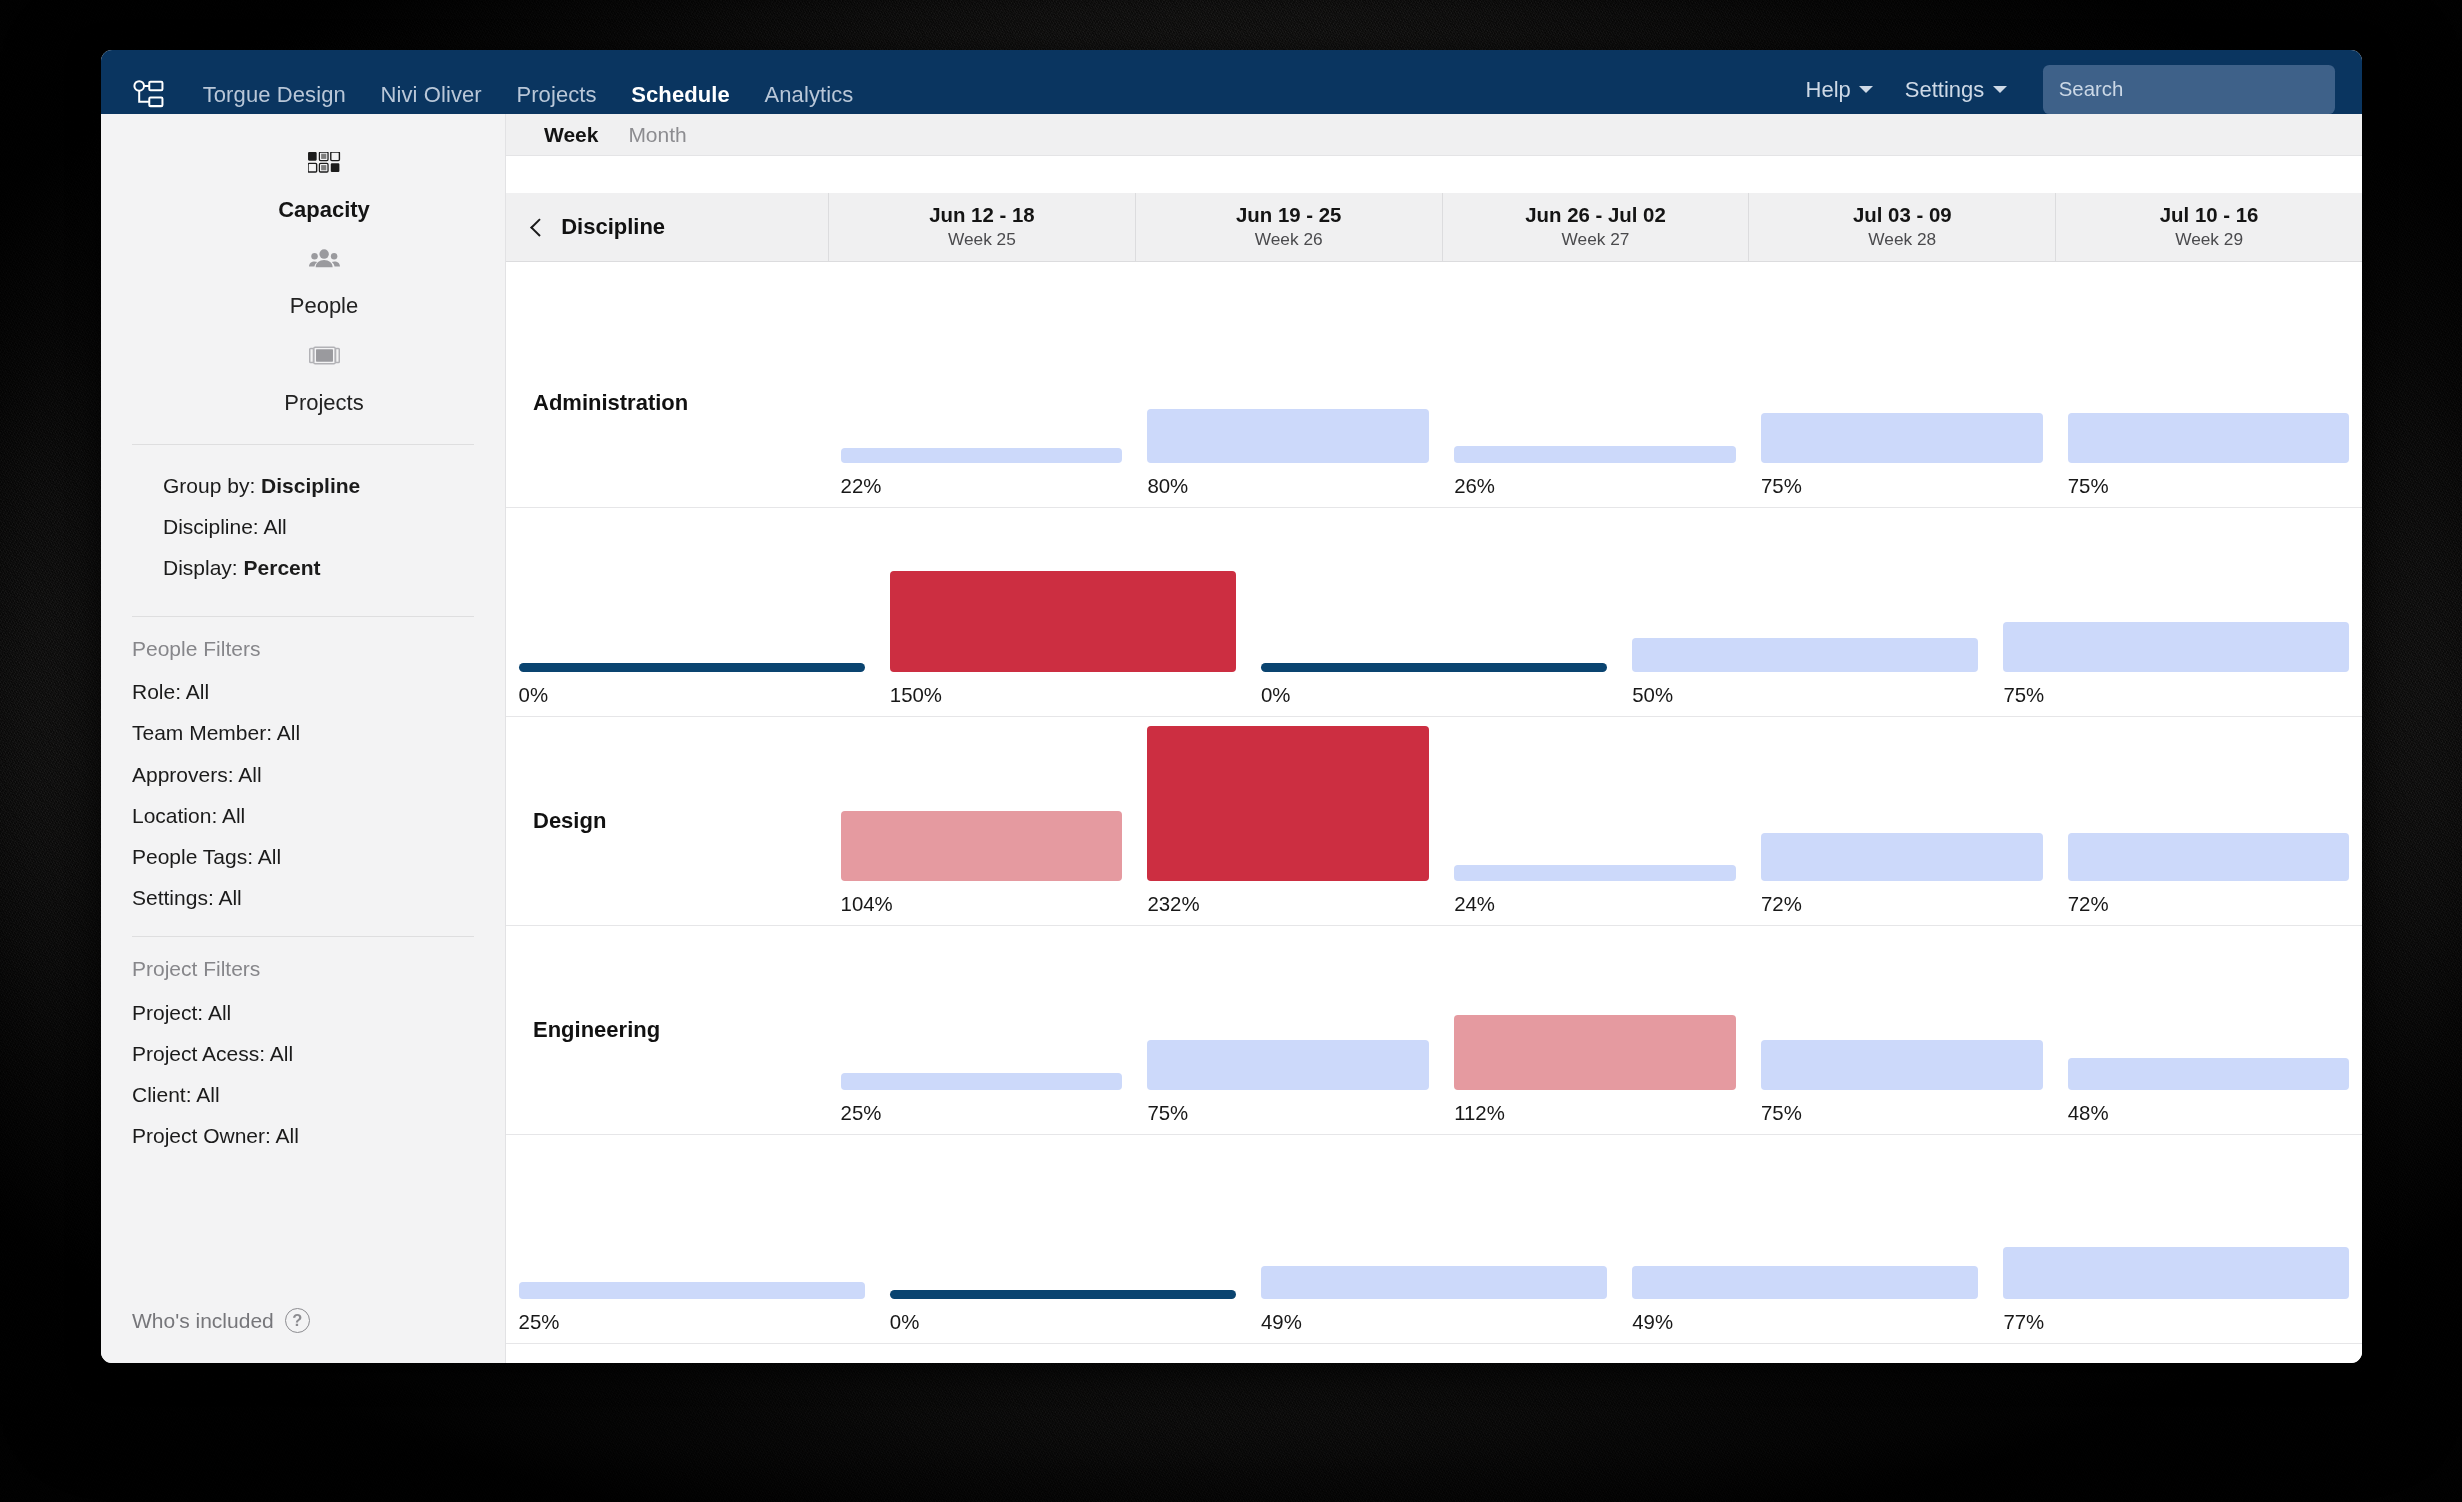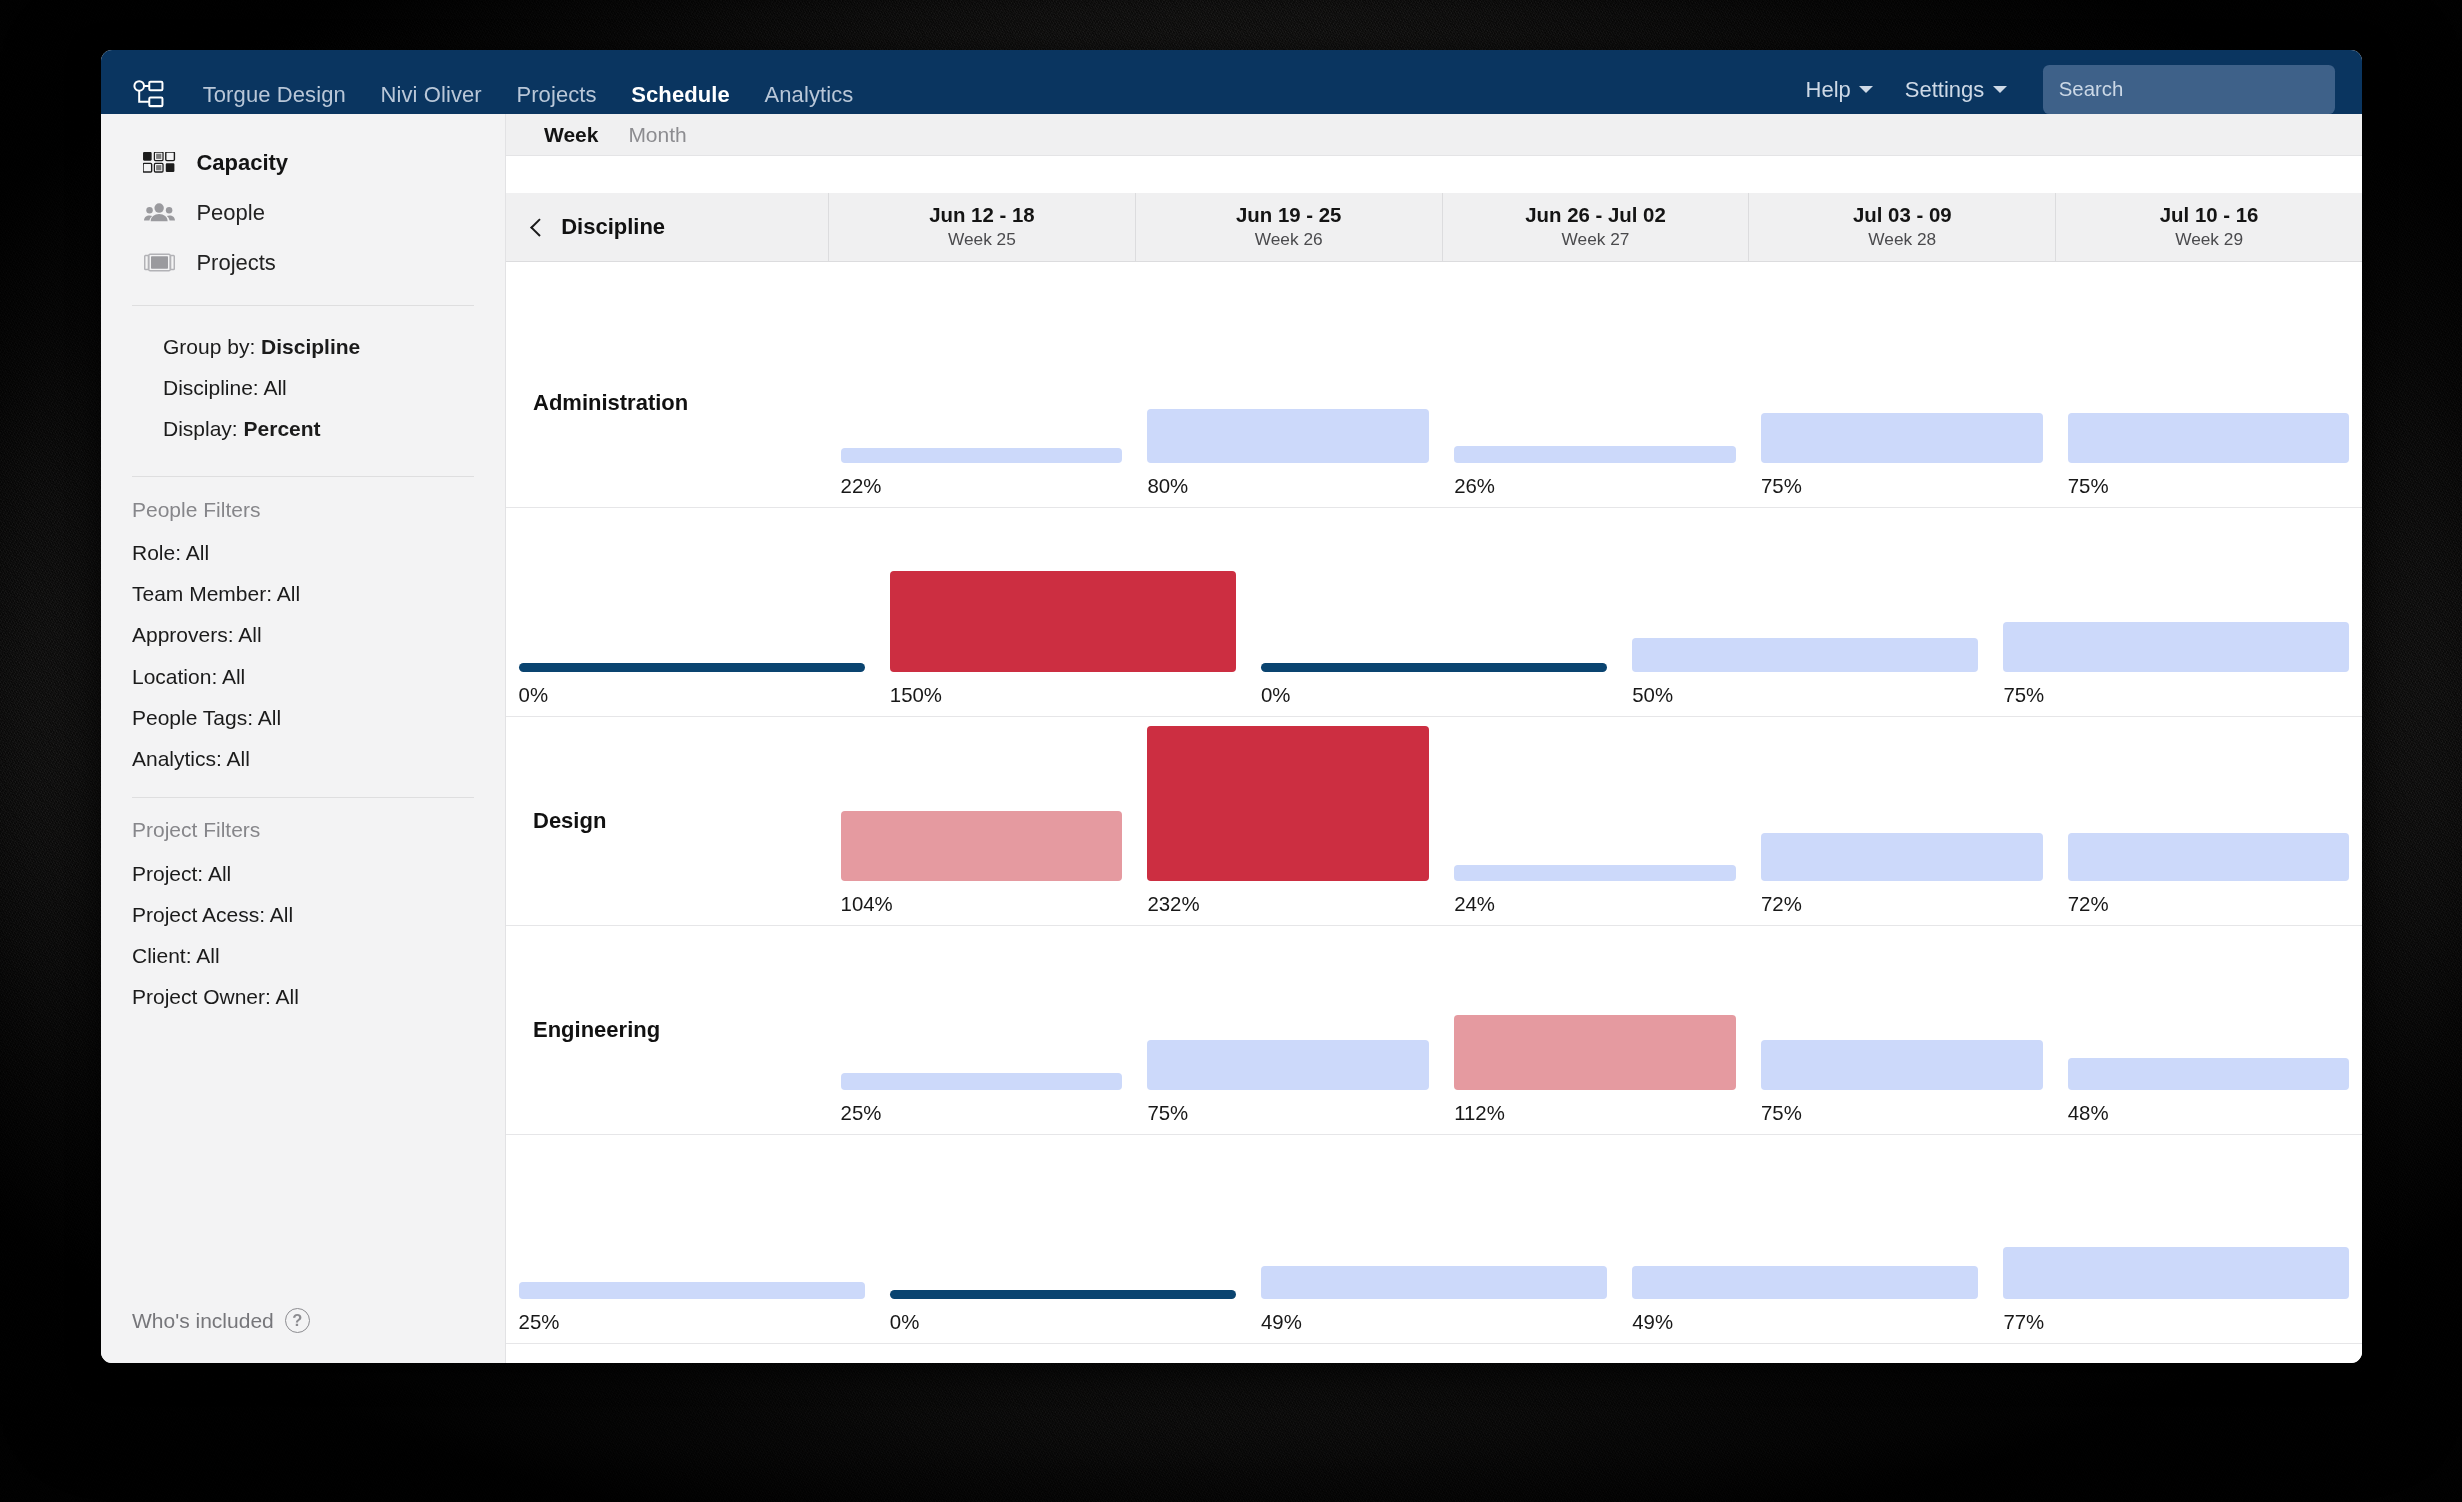--- a/index.html
+++ b/index.html
@@ -91,20 +91,21 @@
     position: relative;
     padding: 23.6px 0 0 0;
   }
   .side-nav-item {
     display: flex; align-items: center;
     gap: 20.4px;
     padding: 11px 0 11px 42px;
     cursor: pointer;
     font-size: 22px;
     color: #222;
+    flex-direction: column;
   }
   .side-nav-item.active .side-nav-label { font-weight: bold; color: #141414; }
   .side-ico { width: 33px; height: 28px; flex: none; display:flex; align-items:center; justify-content:center; }
 
   .side-divider {
     height: 0.8px; background: #dededf;
     margin: 17.3px 31px 0 31px;
   }
   .side-group { padding: 20.4px 0 9.4px 31px; }
   .side-row {
@@ -336,21 +337,21 @@
       </div>
       <div class="side-row">
         <span>Location:</span>
         <span>All</span>
       </div>
       <div class="side-row">
         <span>People Tags:</span>
         <span>All</span>
       </div>
       <div class="side-row">
-        <span>Analytics:</span>
+        <span>Settings:</span>
         <span>All</span>
       </div>
 
       <div class="side-divider"></div>
 
       <div class="side-heading" style="padding-top:20.4px;">Project Filters</div>
       <div class="side-row">
         <span>Project:</span>
         <span>All</span>
       </div>

